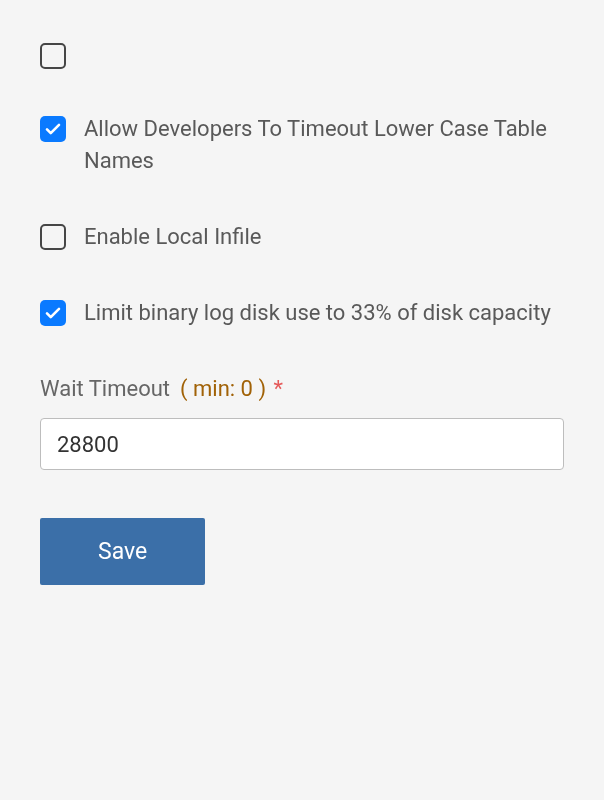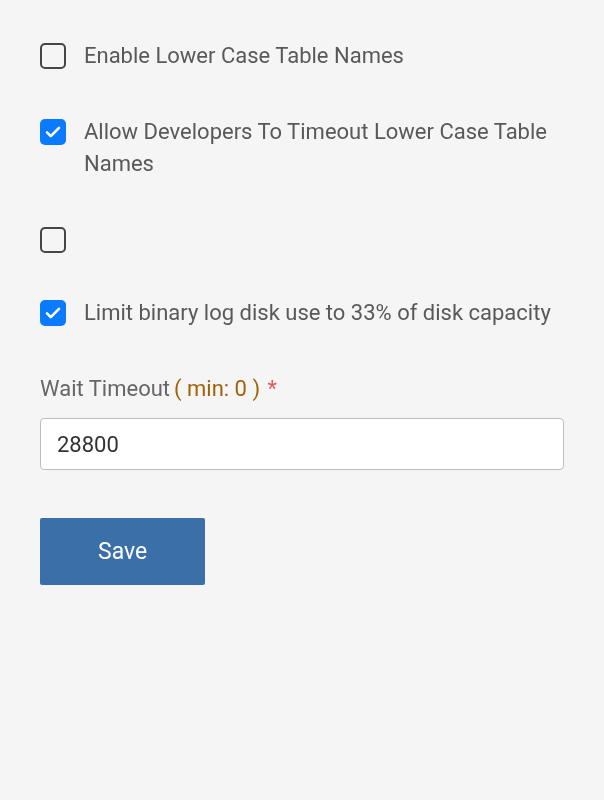--- a/index.html
+++ b/index.html
@@ -43,21 +43,21 @@
       height: 18px;
       display: block;
     }
     .option-label {
       color: #595959;
       font-weight: 400;
     }
     .field-label-row {
       display: flex;
       align-items: baseline;
-      gap: 4px;
+      gap: 10px;
       margin-bottom: 14px;
       margin-top: 18px;
     }
     .field-label {
       color: #666;
       font-size: 22px;
     }
     .field-hint {
       color: #a16207;
       font-size: 22px;
@@ -90,34 +90,34 @@
       text-align: right;
     }
   </style>
 </head>
 <body>
 
 
 
 <div class="option">
   <div class="checkbox unchecked"></div>
-  <span class="option-label">Enable Lower Case Table Names</span>
 </div>
 
 <div class="option">
   <div class="checkbox checked">
     <svg viewBox="0 0 24 24">
         <path d="M4 12.5l5 5L20 6.5" stroke="#fff" stroke-width="3.5" fill="none" stroke-linecap="round" stroke-linejoin="round"></path>
       </svg>
   </div>
   <span class="option-label">Allow Developers To Timeout Lower Case Table Names</span>
 </div>
 
 <div class="option">
   <div class="checkbox unchecked"></div>
+  <span class="option-label">Enable Local Infile</span>
 </div>
 
 <div class="option">
   <div class="checkbox checked">
     <svg viewBox="0 0 24 24">
         <path d="M4 12.5l5 5L20 6.5" stroke="#fff" stroke-width="3.5" fill="none" stroke-linecap="round" stroke-linejoin="round"></path>
       </svg>
   </div>
   <span class="option-label">Limit binary log disk use to 33% of disk capacity</span>
 </div>

